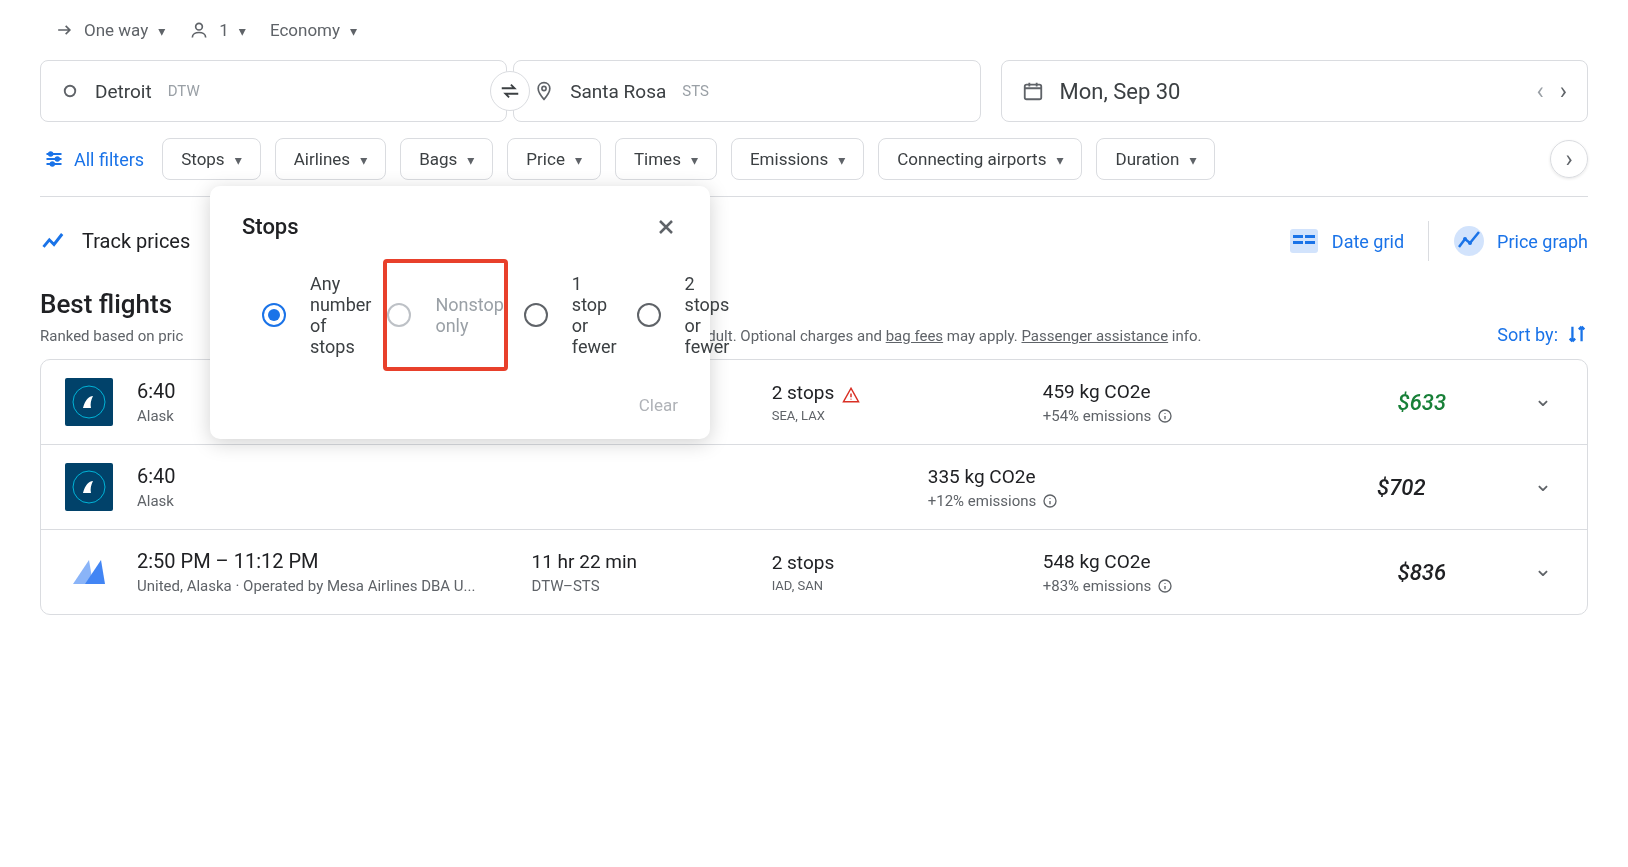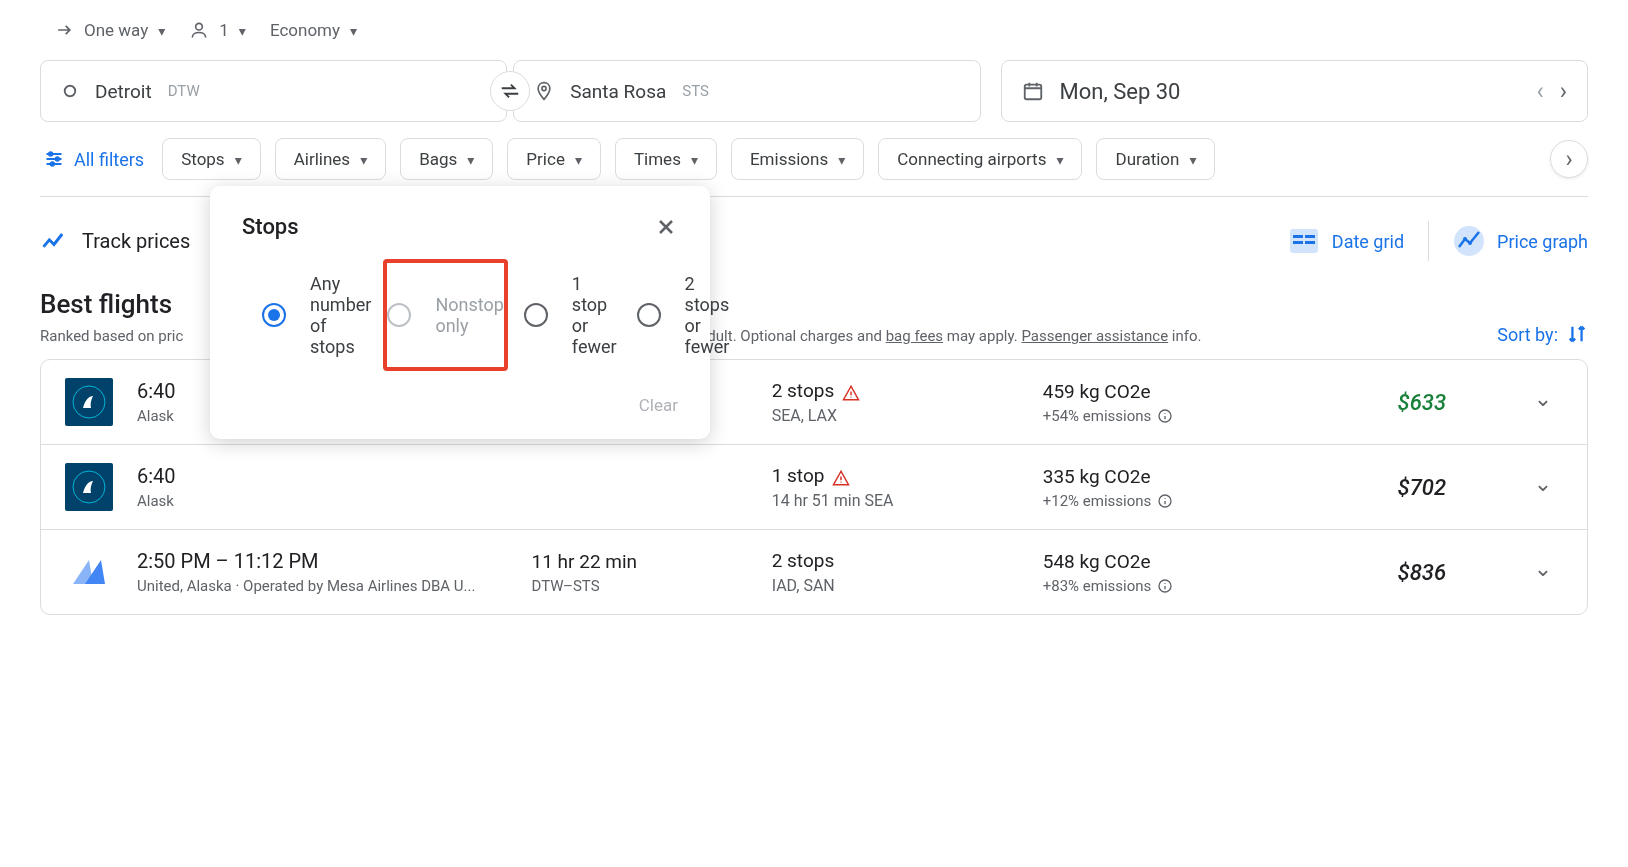--- a/index.html
+++ b/index.html
@@ -42,21 +42,21 @@
 .airline-logo { width: 48px; height: 48px; flex-shrink: 0; }
 .alaska-logo { background: #01426a; border-radius: 2px; display:flex; align-items:center; justify-content:center;}
 .time-col { flex: 1.2; }
 .time-col .times { font-size: 20px; color: #202124; margin-bottom: 4px; }
 .time-col .airline { font-size: 15px; color: #5f6368; }
 .dur-col { flex: 0.7; }
 .dur-col .dur { font-size: 19px; color: #202124; margin-bottom: 4px; }
 .dur-col .route { font-size: 15px; color: #5f6368; }
 .stops-col { flex: 0.8; }
 .stops-col .stops { font-size: 19px; color: #202124; margin-bottom: 4px; display:flex; align-items:flex-end; gap:8px;}
-.stops-col .stops-detail { font-size: 16px; color: #5f6368; }
+.stops-col .stops-detail { font-size: 13px; color: #5f6368; }
 .emis-col { flex: 0.9; }
 .emis-col .emis { font-size: 19px; color: #202124; margin-bottom: 4px; }
 .emis-col .emis-detail { font-size: 15px; color: #5f6368; display:flex; align-items:center; gap:6px;}
 .price-col { flex: 0.5; text-align: center; font-style: italic; }
 .price-col .price { font-size: 22px; font-weight: 500; }
 .price-green { color: #188038; }
 .expand-col { width: 40px; text-align: center; color: #5f6368; }
 
 
 .popover { position: absolute; top: 48px; left: 170px; width: 500px; background: #fff; border-radius: 10px; box-shadow: 0 4px 20px rgba(0,0,0,0.18); padding: 28px 32px 24px 32px; z-index: 100; }
@@ -315,30 +315,20 @@
       <svg width="40" height="40" viewBox="0 0 40 40">
           <circle cx="20" cy="20" r="16" fill="none" stroke="#00b4d8" stroke-width="1"></circle>
           <path d="M14 26c2-8 6-12 10-12-2 4-3 8-2 12z" fill="#fff"></path>
         </svg>
     </div>
     <div class="time-col">
       <div class="times">6:40</div>
       <div class="airline">Alask</div>
     </div>
     <div class="dur-col"></div>
-    <div class="stops-col">
-      <div class="stops">
-          <span>1 stop</span>
-          <svg width="18" height="18" viewBox="0 0 24 24">
-            <path d="M12 3L2 21h20L12 3z" fill="none" stroke="#d93025" stroke-width="2"></path>
-            <path d="M12 10v5m0 2v1" stroke="#d93025" stroke-width="2"></path>
-          </svg>
-        </div>
-      <div class="stops-detail">14 hr 51 min SEA</div>
-    </div>
     <div class="emis-col">
       <div class="emis">335 kg CO2e</div>
       <div class="emis-detail">
           <span>+12% emissions</span>
           <svg width="16" height="16" viewBox="0 0 24 24" fill="none" stroke="#5f6368" stroke-width="2">
             <circle cx="12" cy="12" r="9"></circle>
             <path d="M12 8v1m0 3v5"></path>
           </svg>
         </div>
     </div>

